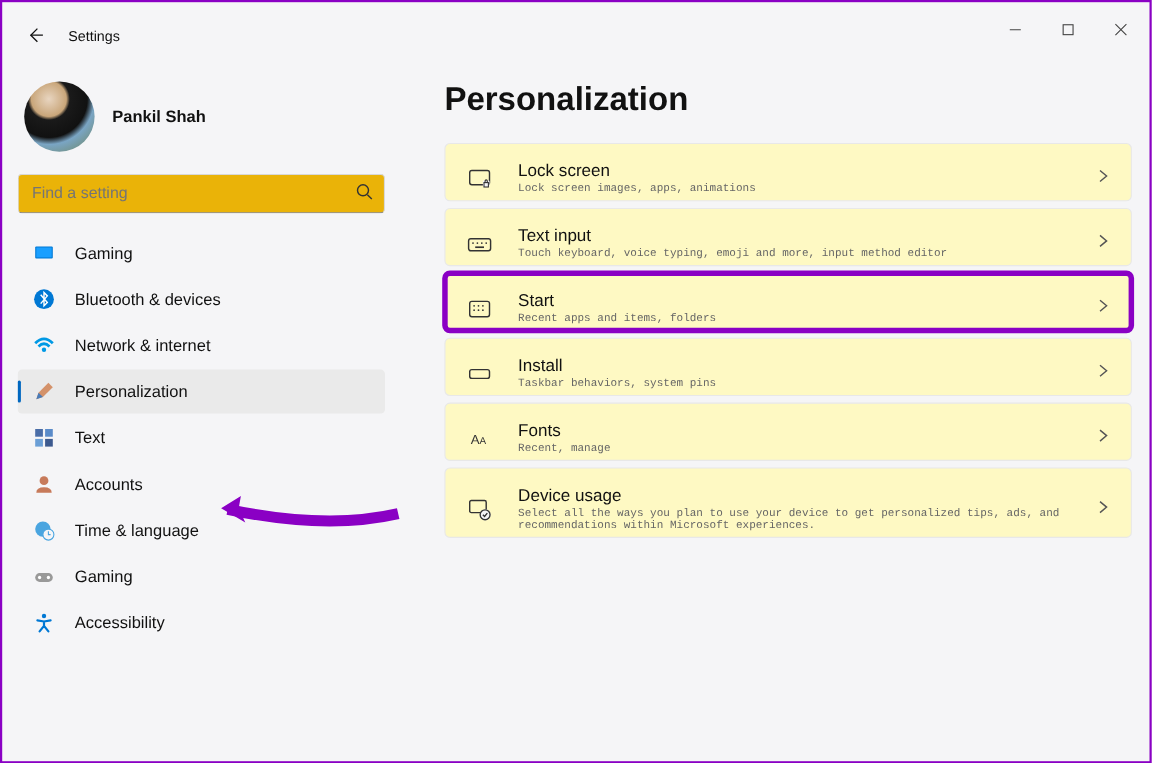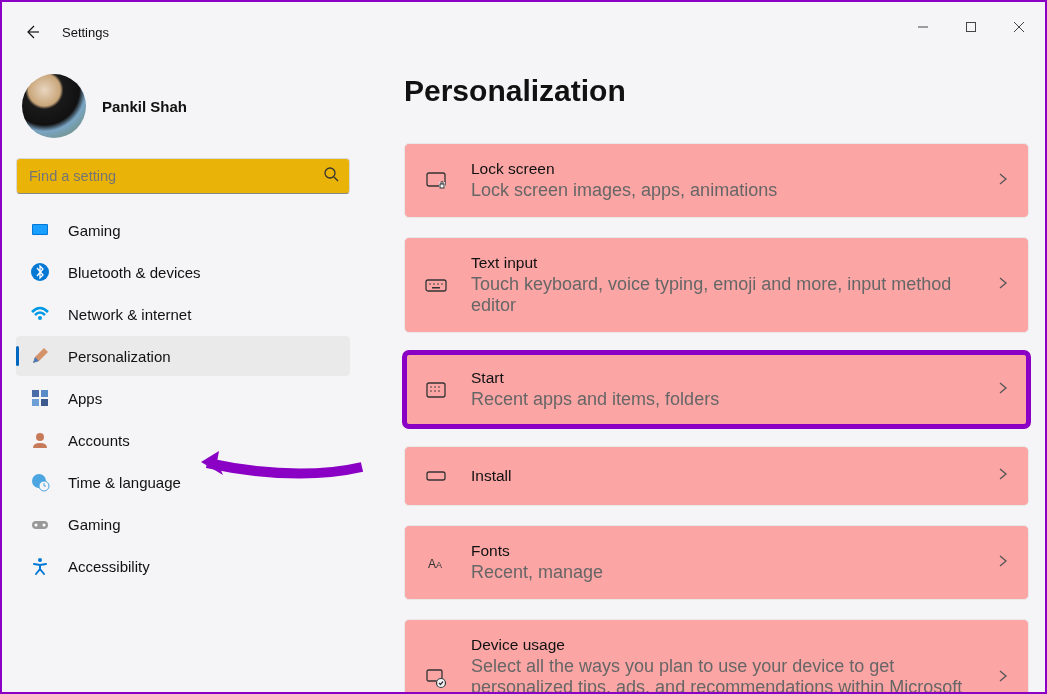--- a/index.html
+++ b/index.html
@@ -21,26 +21,26 @@
 .search input { flex:1; border:none; outline:none; background:transparent; font-size:14.5px; color:#555; }
 .search-icon { color:#333; }
 .nav { display:flex; flex-direction:column; gap:2px; overflow-y:auto; padding-right:4px; }
 .nav-item { display:flex; align-items:center; gap:18px; padding: 10px 14px; border-radius:4px; cursor:pointer; font-size:15px; color:#111; position:relative; }
 .nav-item.active { background:#eaeaea; }
 .nav-item.active::before { content:""; position:absolute; left:0; top:10px; bottom:10px; width:3px; background:#0067c0; border-radius:2px; }
 .nav-icon { width:20px; height:20px; display:flex; align-items:center; justify-content:center; flex-shrink:0; }
 .main { flex:1; padding: 32px 16px 0 40px; overflow-y:auto; }
 .page-title { font-size:30px; font-weight:600; color:#111; margin-bottom: 22px; }
 .cards { display:flex; flex-direction:column; gap:6px; }
-.card { background:#fca5a5; border:1px solid #e8e8e8; border-radius:5px; padding: 16px 18px 16px 18px; display:flex; align-items:center; gap:22px; cursor:pointer;margin-top:13px; }
+.card { background:#fef9c3; border:1px solid #e8e8e8; border-radius:5px; padding: 16px 18px 4px 18px; display:flex; align-items:center; gap:22px; cursor:pointer; }
 .card.highlight { outline: 5px solid #8a00c4; outline-offset:-3px; }
 .card-icon { width:26px; height:26px; display:flex; align-items:center; justify-content:center; color:#333; flex-shrink:0; }
 .card-text { flex:1; }
 .card-title { font-size:15.5px; color:#111; }
-.card-sub { font-size:18px; color:#666; margin-top:2px; }
+.card-sub { font-size:10px; color:#666; margin-top:2px;font-family:Liberation Mono, monospace; }
 .chev { color:#555; }
 .arrow-annot { position:absolute; left:195px; top:405px; z-index:10; pointer-events:none; }
 </style>
 </head>
 <body>
 
 <div class="titlebar">
   <div class="titlebar-left">
     <div class="back-btn">
       <svg width="16" height="16" viewBox="0 0 16 16">
@@ -128,21 +128,21 @@
       </div>
       <div class="nav-item">
         <span class="nav-icon">
             <svg width="20" height="20" viewBox="0 0 20 20">
               <rect x="2" y="2" width="7" height="7" fill="#4a6da7"></rect>
               <rect x="11" y="2" width="7" height="7" fill="#5a8bc9"></rect>
               <rect x="2" y="11" width="7" height="7" fill="#6b9fd6"></rect>
               <rect x="11" y="11" width="7" height="7" fill="#3d5a8f"></rect>
             </svg>
           </span>
-        <span>Apps</span>
+        <span>Text</span>
       </div>
       <div class="nav-item">
         <span class="nav-icon">
             <svg width="20" height="20" viewBox="0 0 20 20">
               <circle cx="10" cy="7" r="4" fill="#c77a5a"></circle>
               <path d="M3 18 Q3 13 10 13 Q17 13 17 18 Z" fill="#c77a5a"></path>
             </svg>
           </span>
         <span>Accounts</span>
       </div>
@@ -246,20 +246,21 @@
       </div>
 
       <div class="card">
         <span class="card-icon">
             <svg width="24" height="24" viewBox="0 0 24 24">
               <rect x="3" y="8" width="18" height="8" rx="2" stroke="#333" stroke-width="1.3" fill="none"></rect>
             </svg>
           </span>
         <div class="card-text">
           <div class="card-title">Install</div>
+          <div class="card-sub">Taskbar behaviors, system pins</div>
         </div>
         <span class="chev"><svg width="14" height="14" viewBox="0 0 14 14">
               <path d="M4 2 L10 7 L4 12" stroke="currentColor" stroke-width="1.3" fill="none"></path>
             </svg></span>
       </div>
 
       <div class="card">
         <span class="card-icon">
             <svg width="24" height="24" viewBox="0 0 24 24">
               <text x="4" y="17" font-size="12" fill="#333" font-family="serif">A</text>

